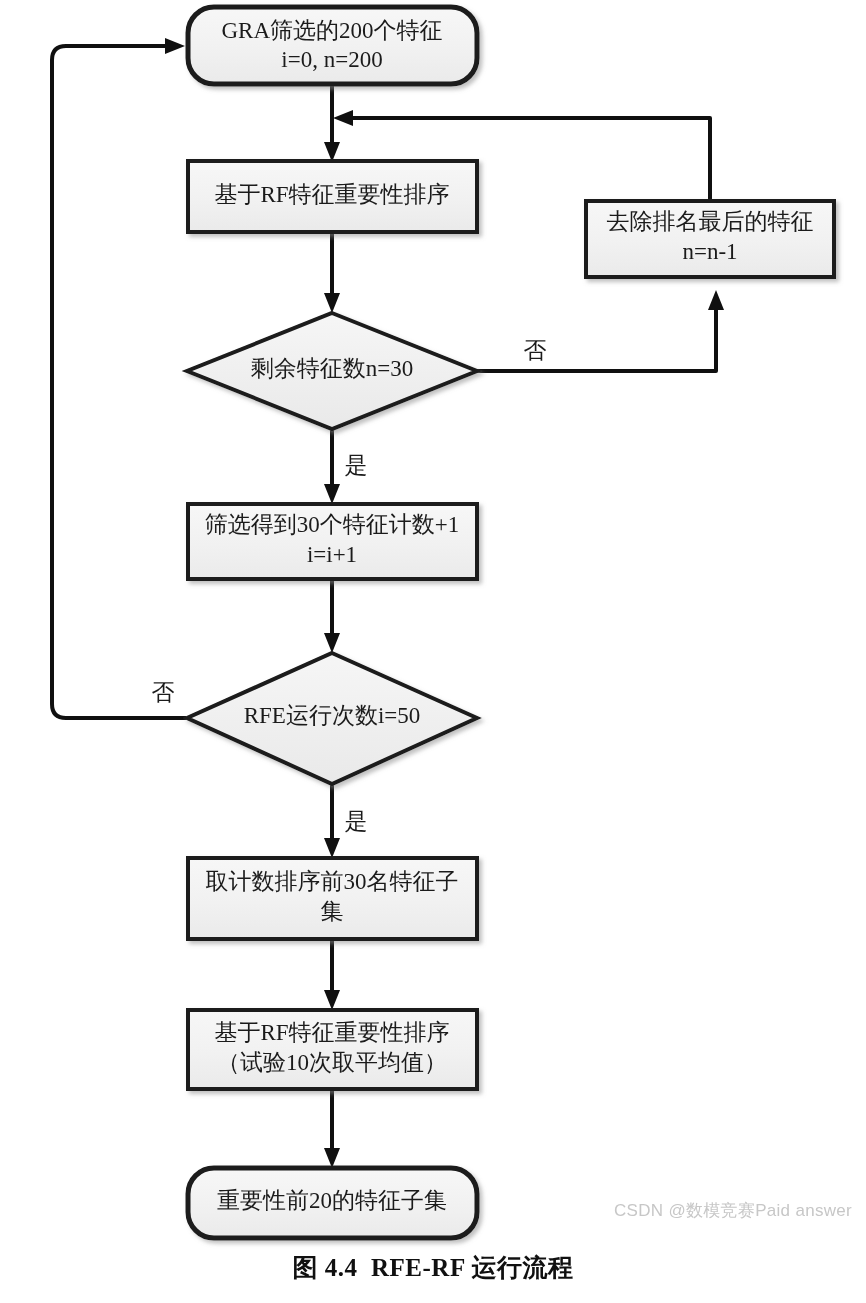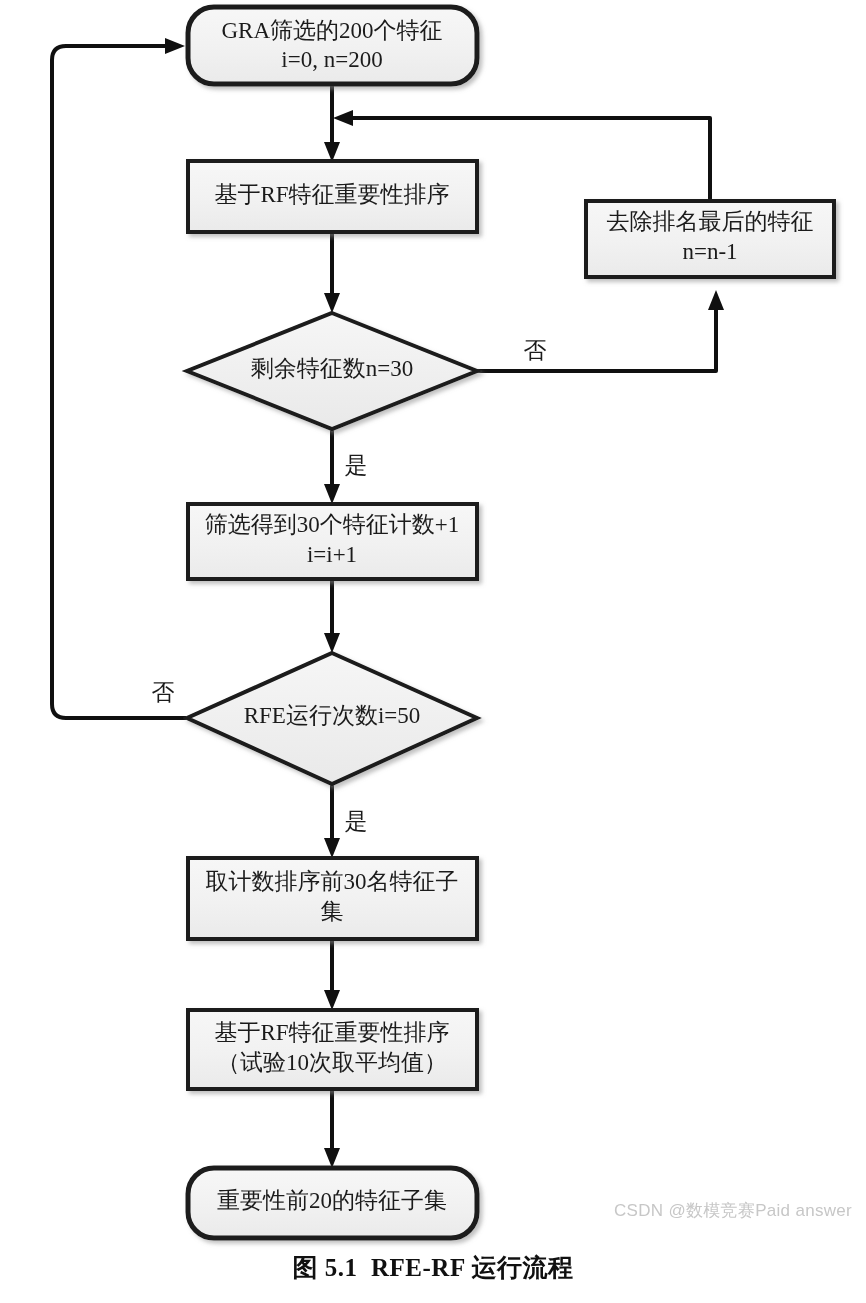--- a/index.html
+++ b/index.html
@@ -211,17 +211,17 @@
 
     <text class="edge-label" x="535" y="358">否</text>
     <text class="edge-label" x="356" y="473">是</text>
     <text class="edge-label" x="163" y="700">否</text>
     <text class="edge-label" x="356" y="829">是</text>
 
   </svg>
 </div>
 
 <div class="caption">
-  <span class="cap-num">图 5.1</span>
+  <span class="cap-num">图 4.4</span>
   <span>&nbsp;</span><span class="cap-rest">RFE-RF 运行流程</span>
 </div>
 
 <div class="watermark">CSDN @数模竞赛Paid answer</div>
 
 </body></html>

